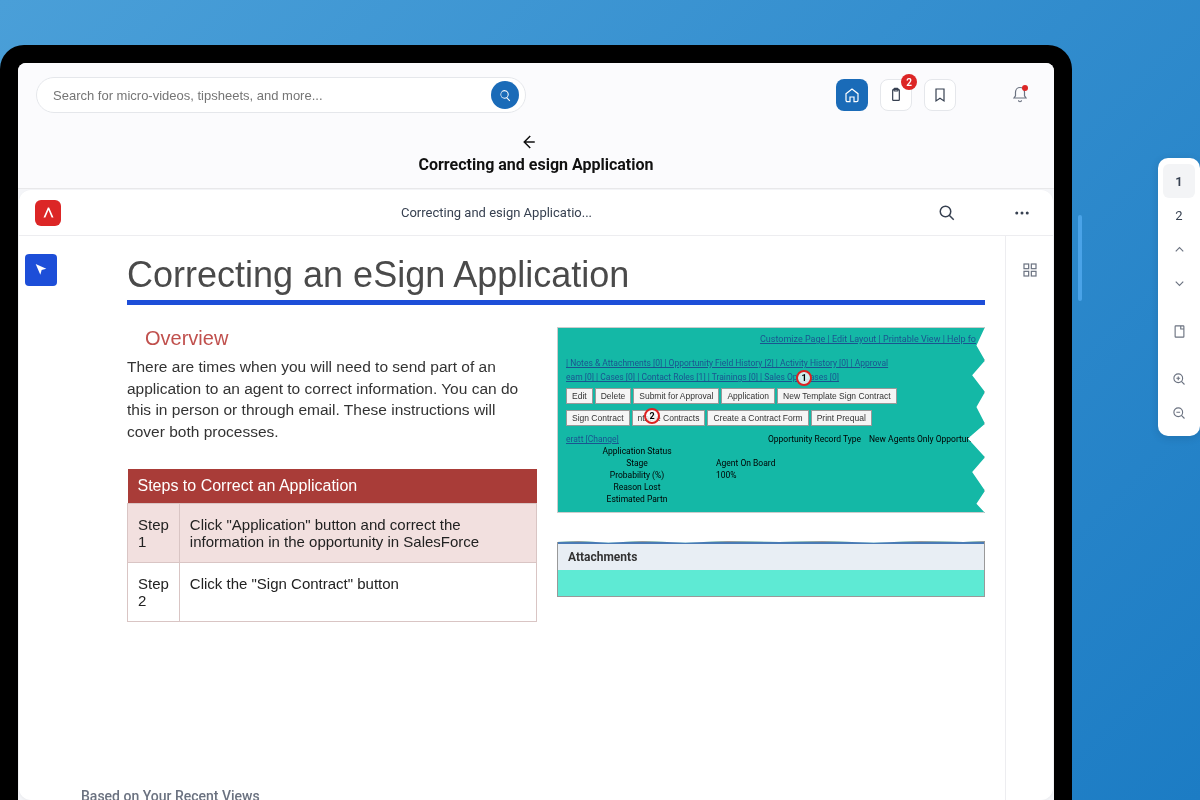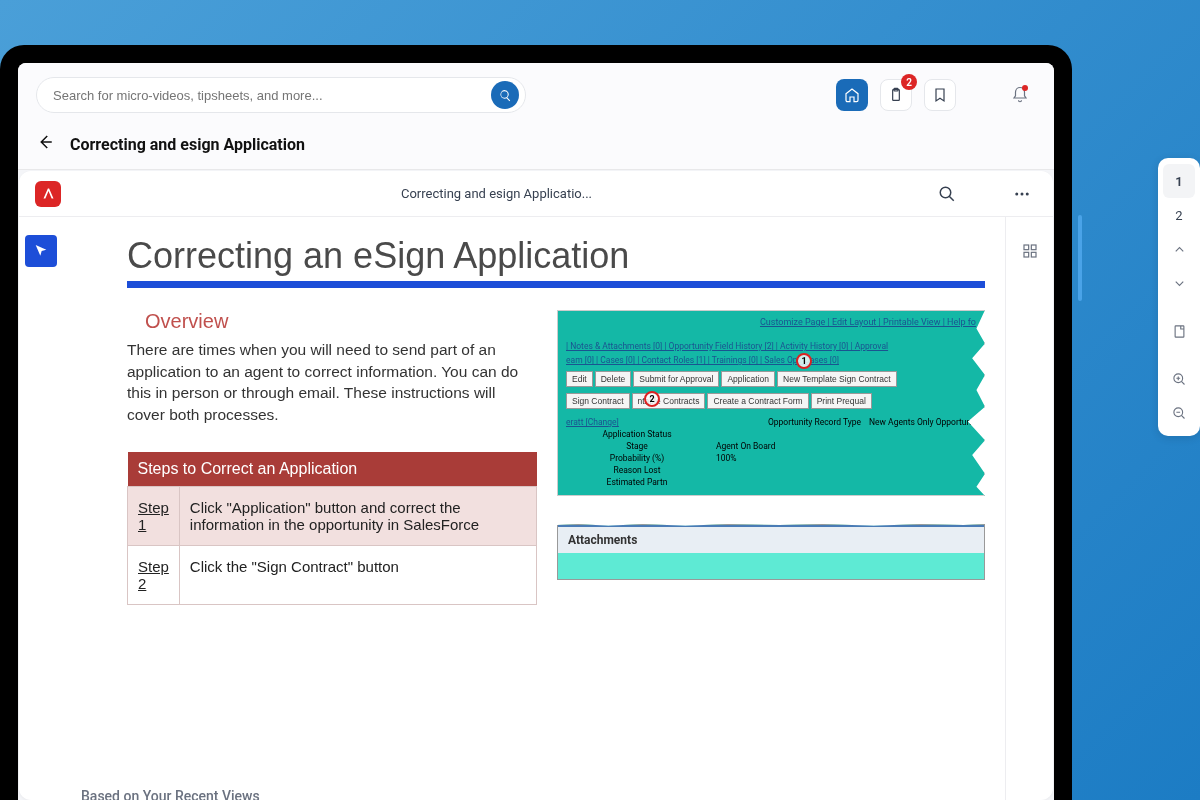--- a/index.html
+++ b/index.html
@@ -45,21 +45,21 @@
 .badge {
   position: absolute; top: -6px; right: -6px; background: #dc2626; color: #fff;
   border-radius: 50%; width: 16px; height: 16px; font-size: 10px;
   display: flex; align-items: center; justify-content: center; font-weight: 600;
 }
 .bell-btn { width: 32px; height: 32px; display: flex; align-items: center; justify-content: center; cursor: pointer; position: relative; }
 .bell-btn svg { width: 18px; height: 18px; stroke: #6b7280; fill: none; stroke-width: 1.6; }
 .bell-dot { position: absolute; top: 6px; right: 8px; width: 6px; height: 6px; background: #dc2626; border-radius: 50%; }
 .titlebar {
   display: flex; align-items: center; padding: 8px 18px 14px 18px;
-  background: #fbfbfd; border-bottom: 1px solid #e8e8ea;
+  background: #fbfbfd; border-bottom: 1px solid #e8e8ea; flex-direction: column;
 }
 .back-arrow { cursor: pointer; margin-right: 16px; }
 .back-arrow svg { width: 18px; height: 18px; stroke: #111; fill: none; stroke-width: 2; }
 .page-title { font-size: 16px; font-weight: 700; color: #111; }
 .pdf-window {
   margin: 1px 1px 0 1px; background: #fff; border-radius: 12px;
   flex: 1; display: flex; flex-direction: column; overflow: hidden;
   box-shadow: 0 1px 3px rgba(0,0,0,0.05);
 }
 .pdf-header {
@@ -83,38 +83,38 @@
   display: flex; align-items: center; justify-content: center; cursor: pointer;
 }
 .cursor-tool svg { fill: #fff; width: 16px; height: 16px; }
 .doc-area { flex: 1; overflow: hidden; padding: 0; position: relative; }
 .doc-page {
   background: #fff; padding: 18px 20px 0 64px; height: 100%;
 }
 .doc-h1 {
   font-size: 36px; color: #4a4a4a; font-weight: 400;
   font-family: "Trebuchet MS", sans-serif; padding-bottom: 4px;
-  border-bottom: 7px solid #1d4ed8; margin-bottom: 22px;
+  border-bottom: 5px solid #1d4ed8; margin-bottom: 22px;
 }
 .doc-cols { display: flex; gap: 20px; }
 .doc-left { flex: 0 0 410px; }
 .overview-h { font-size: 20px; color: #c0504d; font-weight: 400; margin-left: 18px; margin-bottom: 6px; font-family: "Trebuchet MS", sans-serif; }
 .overview-p { font-size: 15.5px; color: #333; line-height: 1.4; font-family: "Trebuchet MS", sans-serif; margin-bottom: 26px; }
 .steps-tbl { width: 100%; border-collapse: collapse; font-family: "Trebuchet MS", sans-serif; }
 .steps-tbl th {
   background: #a93c38; color: #fff; text-align: left;
   padding: 8px 10px; font-size: 16px; font-weight: 400;
 }
 .steps-tbl td {
   padding: 12px 10px; font-size: 15px; color: #222; vertical-align: top;
   border: 1px solid #d9c5c4;
 }
 .steps-tbl tr.r1 td { background: #f2e0df; }
 .steps-tbl tr.r2 td { background: #fff; }
-.step-num { font-weight: 400; width: 48px; text-decoration: underline; }
+.step-num { font-weight: 400; width: 48px; }
 .doc-right { flex: 1; position: relative; }
 .sf-shot {
   background: #14b8a6; border: 1px solid #ccc; font-size: 9px; color: #1a5490;
   padding: 6px 8px; position: relative; box-shadow: 2px 2px 4px rgba(0,0,0,0.25);
   clip-path: polygon(0 0, 100% 0, 98% 10%, 100% 18%, 97% 26%, 100% 35%, 98% 43%, 100% 52%, 96% 60%, 100% 70%, 97% 78%, 100% 88%, 98% 95%, 100% 100%, 0 100%);
 }
 .sf-links { text-align: right; font-size: 9px; margin-bottom: 14px; }
 .sf-links span { color: #1a5490; text-decoration: underline; }
 .sf-nav { font-size: 8.5px; color: #1a5490; text-decoration: underline; margin-bottom: 4px; white-space: nowrap; overflow: hidden; }
 .sf-btns { display: flex; flex-wrap: wrap; gap: 2px; margin: 6px 0; position: relative; }

